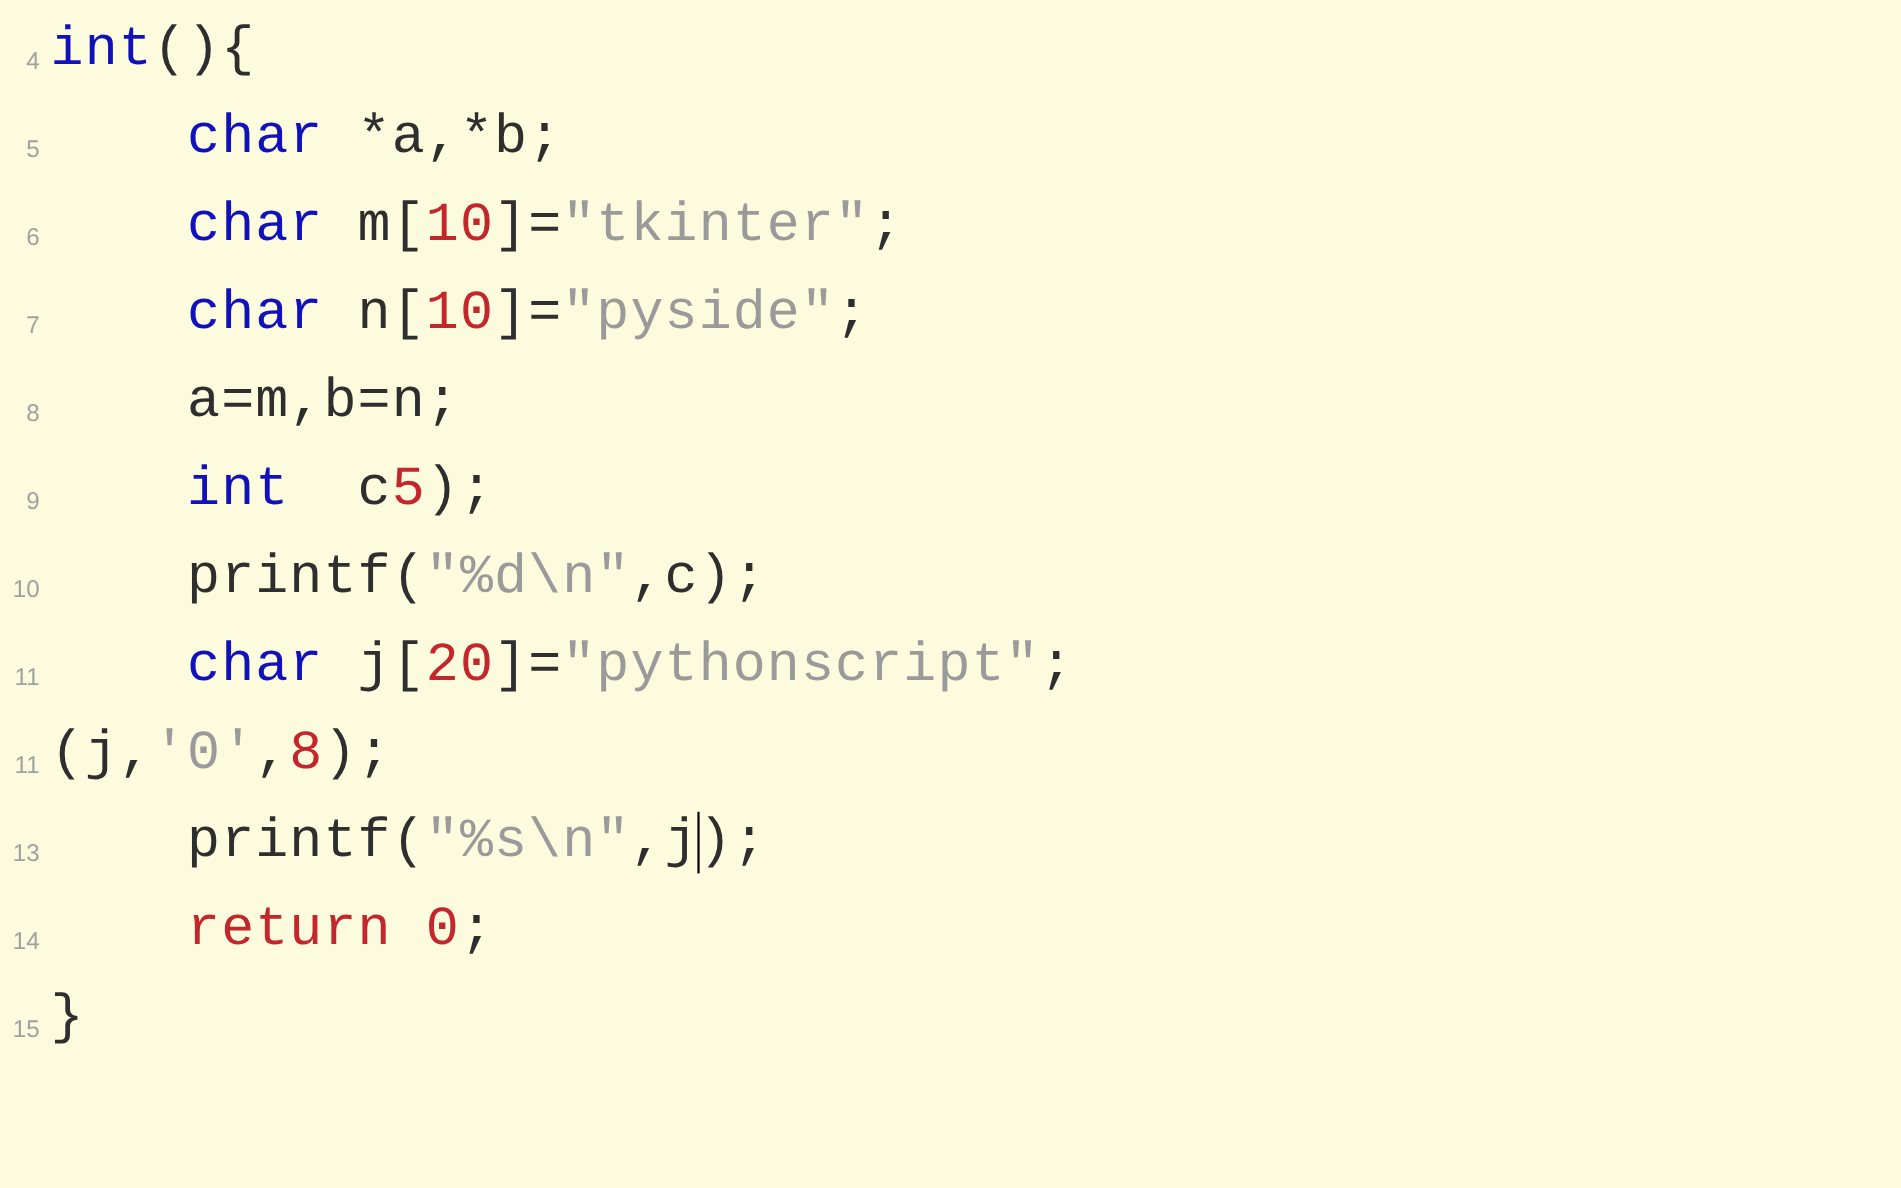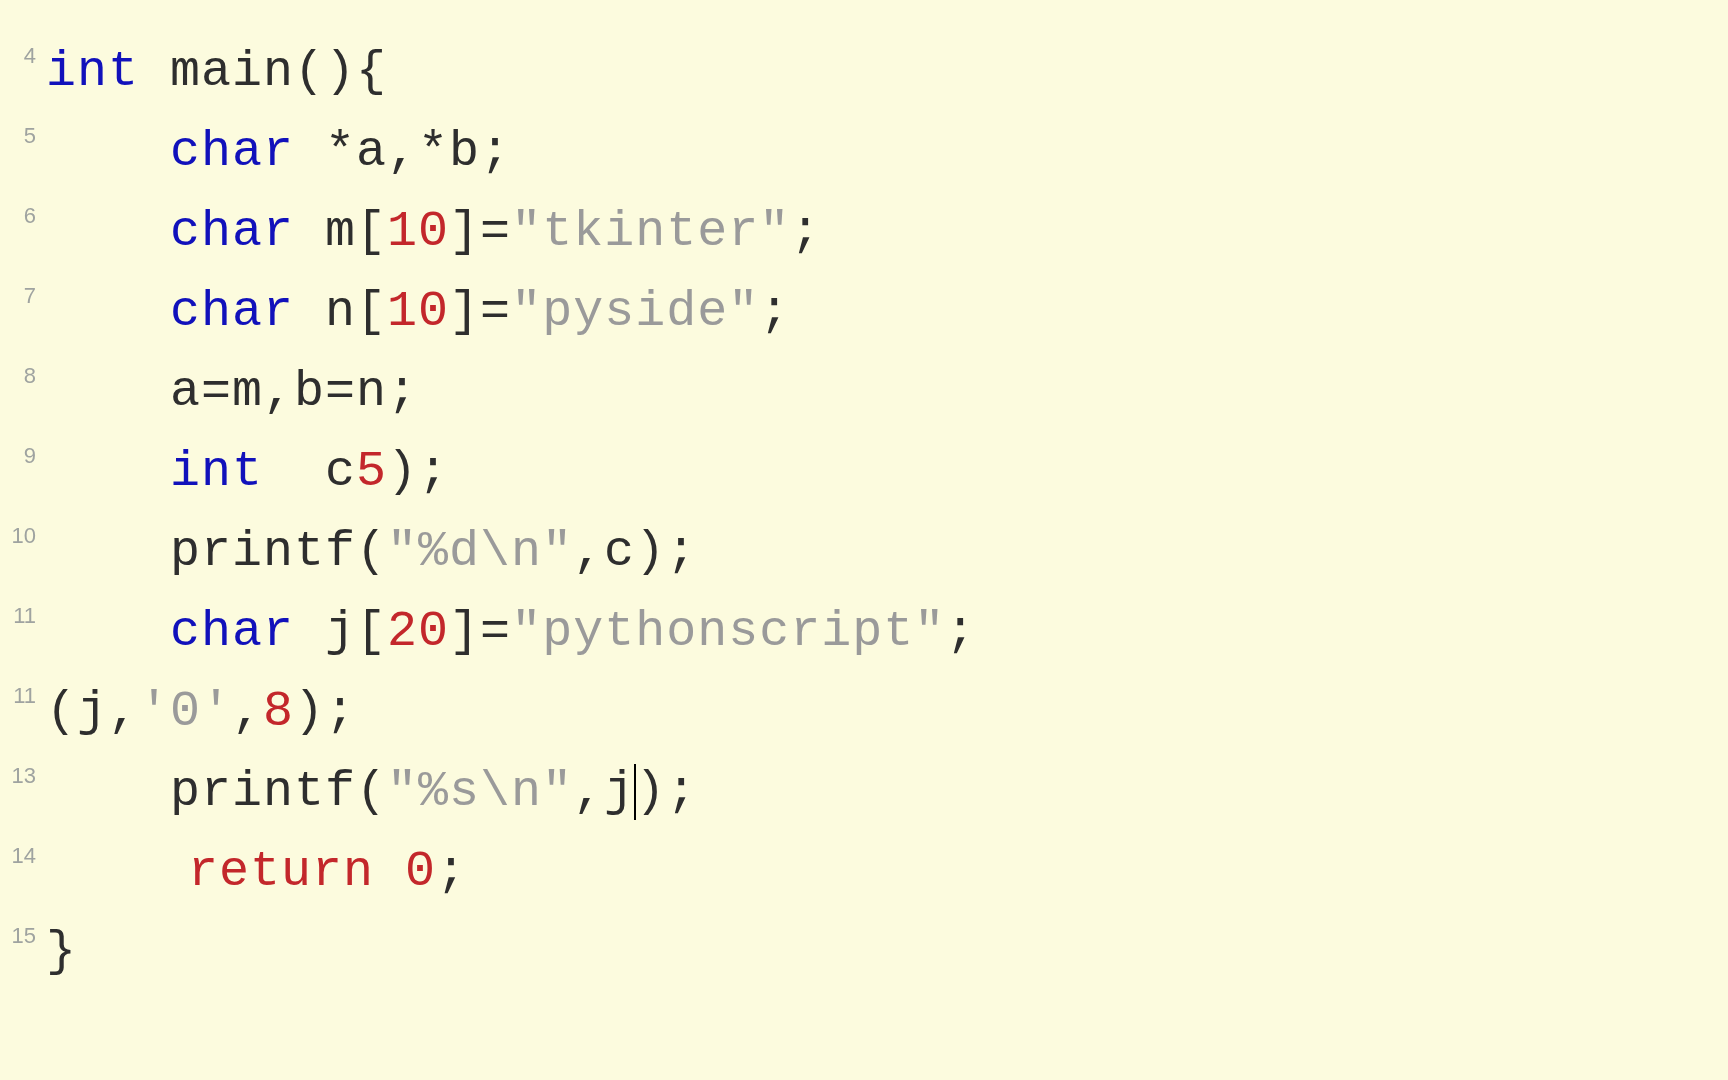--- a/index.html
+++ b/index.html
@@ -21,21 +21,21 @@
     width: 40px;
     padding-top: 16px;
     display: flex;
     flex-direction: column;
     align-items: flex-end;
     padding-right: 4px;
     box-sizing: border-box;
   }
   .code {
     flex: 1;
-    padding-top: 32px;
+    padding-top: 6px;
     padding-left: 6px;
   }
   .ln {
     font-size: 22px;
     color: #9fa3a0;
     font-family: Arial, sans-serif;
     line-height: 80px;
     height: 80px;
     display: flex;
     align-items: center;
@@ -49,21 +49,21 @@
     line-height: 80px;
     height: 80px;
     display: flex;
     align-items: center;
   }
   .tok-kw   { color: #1111bb; }
   .tok-id   { color: #2e2e2e; }
   .tok-punc { color: #2e2e2e; }
   .tok-num  { color: #c3272b; }
   .tok-str  { color: #9a9a9a; }
-  .tok-ret  { color: #c3272b; margin-left: 18px; }
+  .tok-ret  { color: #c3272b; }
   .cursor {
     display: inline-block;
     width: 2px;
     height: 56px;
     background: #000;
     vertical-align: middle;
     margin-left: -1px;
     margin-right: -1px;
   }
 </style>
@@ -79,21 +79,21 @@
       <div class="ln">8</div>
       <div class="ln">9</div>
       <div class="ln">10</div>
       <div class="ln">11</div>
       <div class="ln">11</div>
       <div class="ln">13</div>
       <div class="ln">14</div>
       <div class="ln">15</div>
     </div>
   <div class="code" id="code">
-      <div class="code-line"><span class="tok-kw">int</span><span class="tok-id"> main</span><span class="tok-punc">(){</span></div>
+      <div class="code-line"><span class="tok-kw">int</span><span class="tok-punc">(){</span></div>
       <div class="code-line"><span class="tok-punc">    </span><span class="tok-kw">char</span><span class="tok-punc"> *a,*b;</span></div>
       <div class="code-line"><span class="tok-punc">    </span><span class="tok-kw">char</span><span class="tok-id"> m</span><span class="tok-punc">[</span><span class="tok-num">10</span><span class="tok-punc">]=</span><span class="tok-str">"tkinter"</span><span class="tok-punc">;</span></div>
       <div class="code-line"><span class="tok-punc">    </span><span class="tok-kw">char</span><span class="tok-id"> n</span><span class="tok-punc">[</span><span class="tok-num">10</span><span class="tok-punc">]=</span><span class="tok-str">"pyside"</span><span class="tok-punc">;</span></div>
       <div class="code-line"><span class="tok-punc">    a=m,b=n;</span></div>
       <div class="code-line"><span class="tok-punc">    </span><span class="tok-kw">int</span><span class="tok-id">  c</span><span class="tok-num">5</span><span class="tok-punc">);</span></div>
       <div class="code-line"><span class="tok-id">    printf</span><span class="tok-punc">(</span><span class="tok-str">"%d\n"</span><span class="tok-punc">,c);</span></div>
       <div class="code-line"><span class="tok-punc">    </span><span class="tok-kw">char</span><span class="tok-id"> j</span><span class="tok-punc">[</span><span class="tok-num">20</span><span class="tok-punc">]=</span><span class="tok-str">"pythonscript"</span><span class="tok-punc">;</span></div>
       <div class="code-line"><span class="tok-punc">(j,</span><span class="tok-str">'0'</span><span class="tok-punc">,</span><span class="tok-num">8</span><span class="tok-punc">);</span></div>
       <div class="code-line"><span class="tok-id">    printf</span><span class="tok-punc">(</span><span class="tok-str">"%s\n"</span><span class="tok-punc">,j</span><span class="cursor"></span><span class="tok-punc">);</span></div>
       <div class="code-line"><span class="tok-punc">    </span><span class="tok-ret">return</span><span class="tok-punc"> </span><span class="tok-num">0</span><span class="tok-punc">;</span></div>

